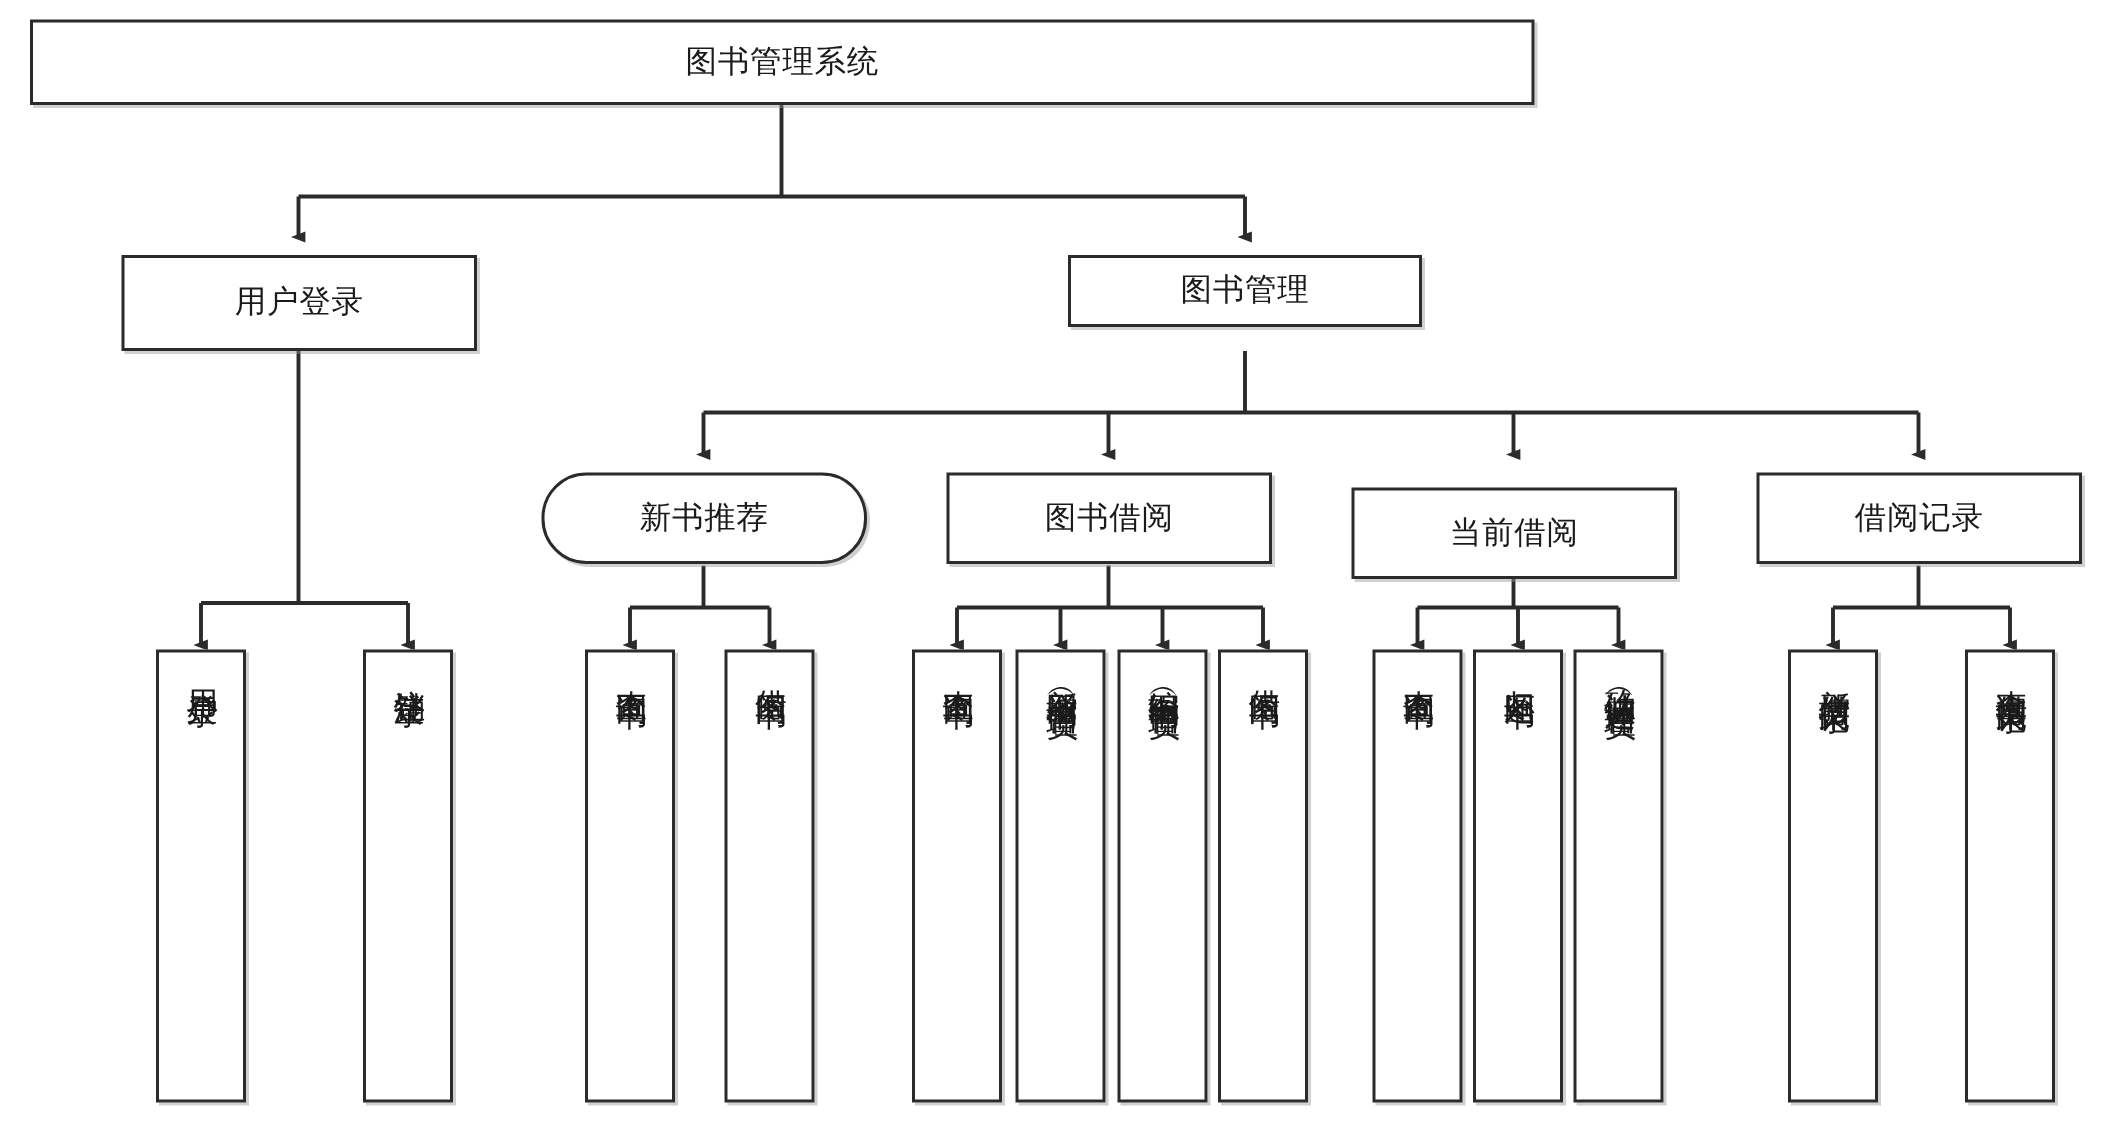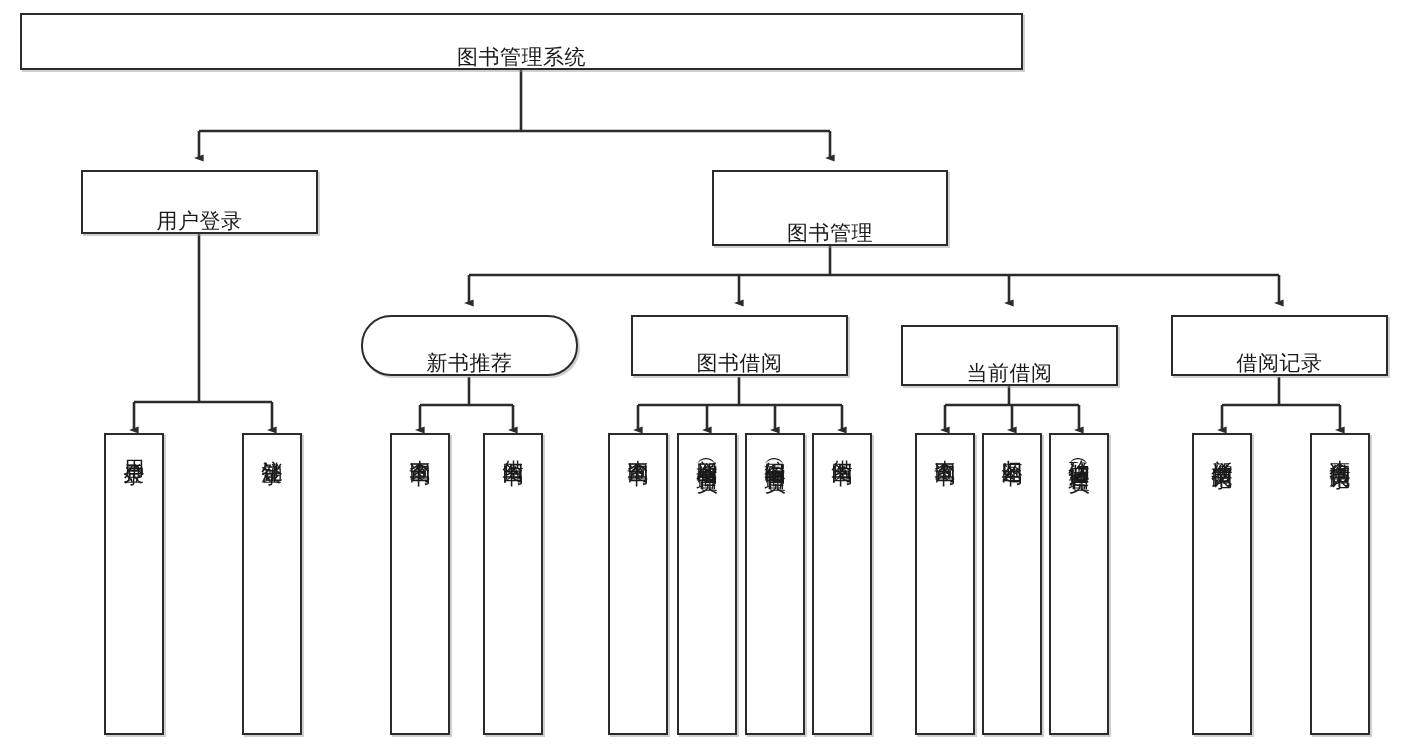--- a/index.html
+++ b/index.html
@@ -26,21 +26,21 @@
     width: 1405px;
     height: 747px;
   }
   .node-box {
     position: absolute;
     box-sizing: border-box;
     border: 2.5px solid #2b2b2b;
     background: #ffffff;
     box-shadow: 2px 2px 0 rgba(150,150,150,0.45);
     display: flex;
-    align-items: flex-end;
+    align-items: center;
     justify-content: center;
   }
   .node-label-h {
     font-size: 21px;
     color: #1a1a1a;
     line-height: 1.1;
     white-space: nowrap;
     letter-spacing: 0.5px;
   }
   .node-label-v {
@@ -124,21 +124,21 @@
   </svg>
 
   <div class="node-box" style="left:20px; top:13px; width:1003px; height:57px;">
     <span class="node-label-h">图书管理系统</span>
   </div>
 
   <div class="node-box" style="left:81px; top:170px; width:237px; height:64px;">
     <span class="node-label-h">用户登录</span>
   </div>
 
-  <div class="node-box" style="left:712px; top:170px; width:236px; height:76px;">
+  <div class="node-box" style="left:712px; top:170px; width:236px; height:48px;font-family:Liberation Serif, serif;">
     <span class="node-label-h">图书管理</span>
   </div>
 
   <div class="node-box" style="left:361px; top:315px; width:217px; height:61px;border-radius:30px;">
     <span class="node-label-h">新书推荐</span>
   </div>
 
   <div class="node-box" style="left:631px; top:315px; width:217px; height:61px;">
     <span class="node-label-h">图书借阅</span>
   </div>

